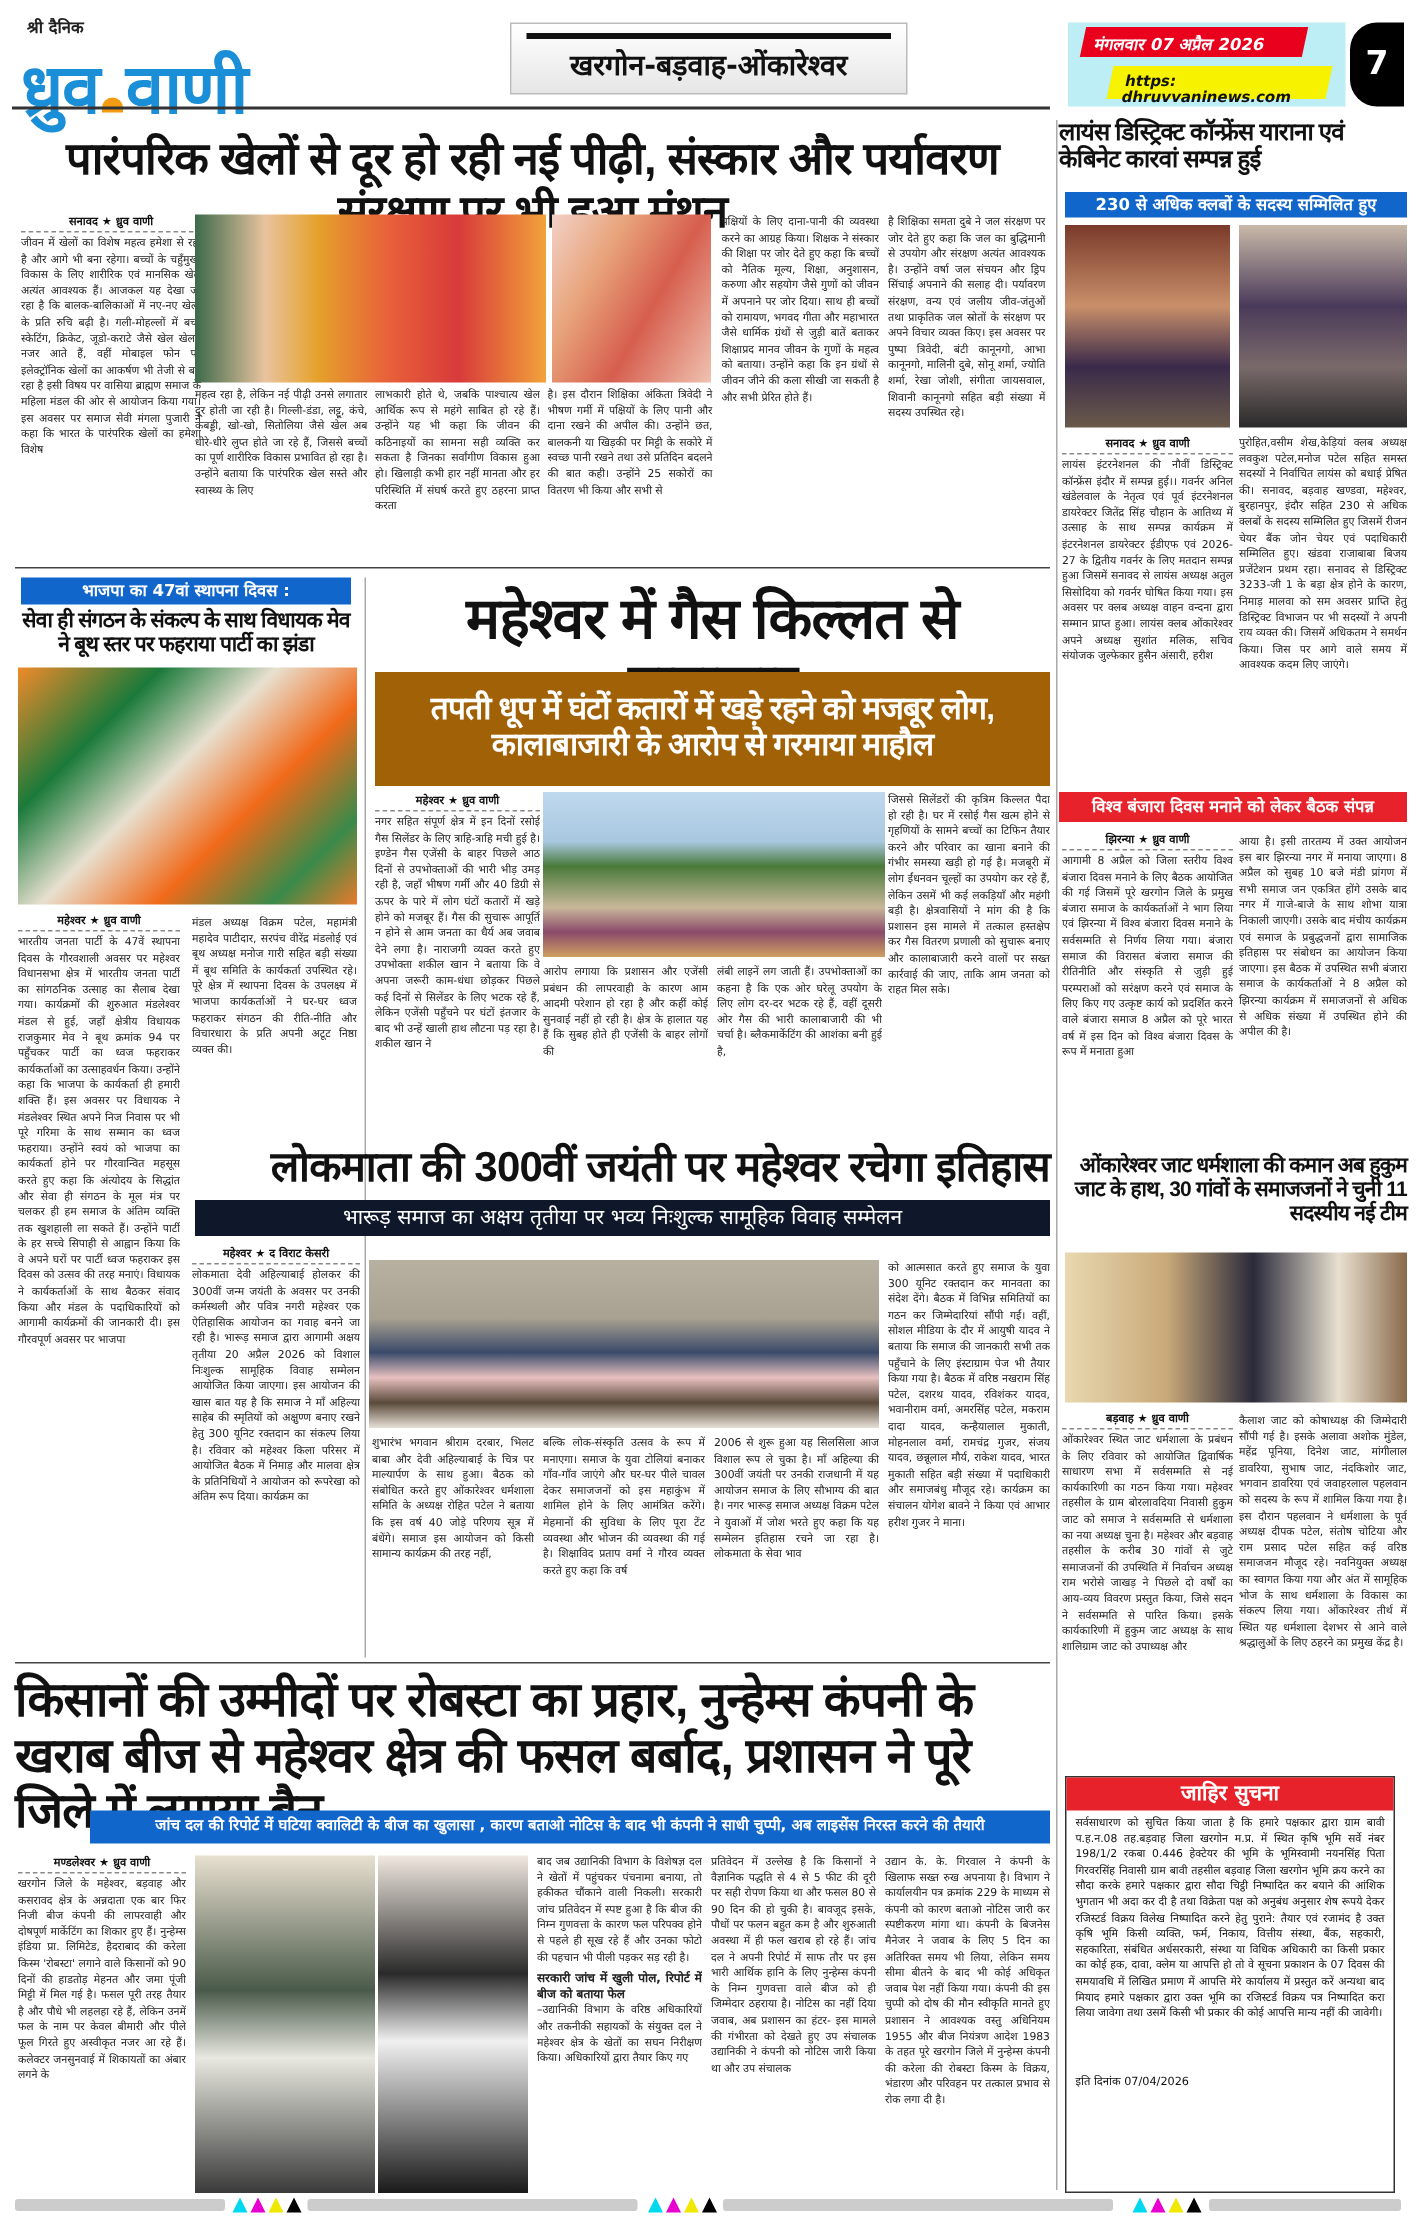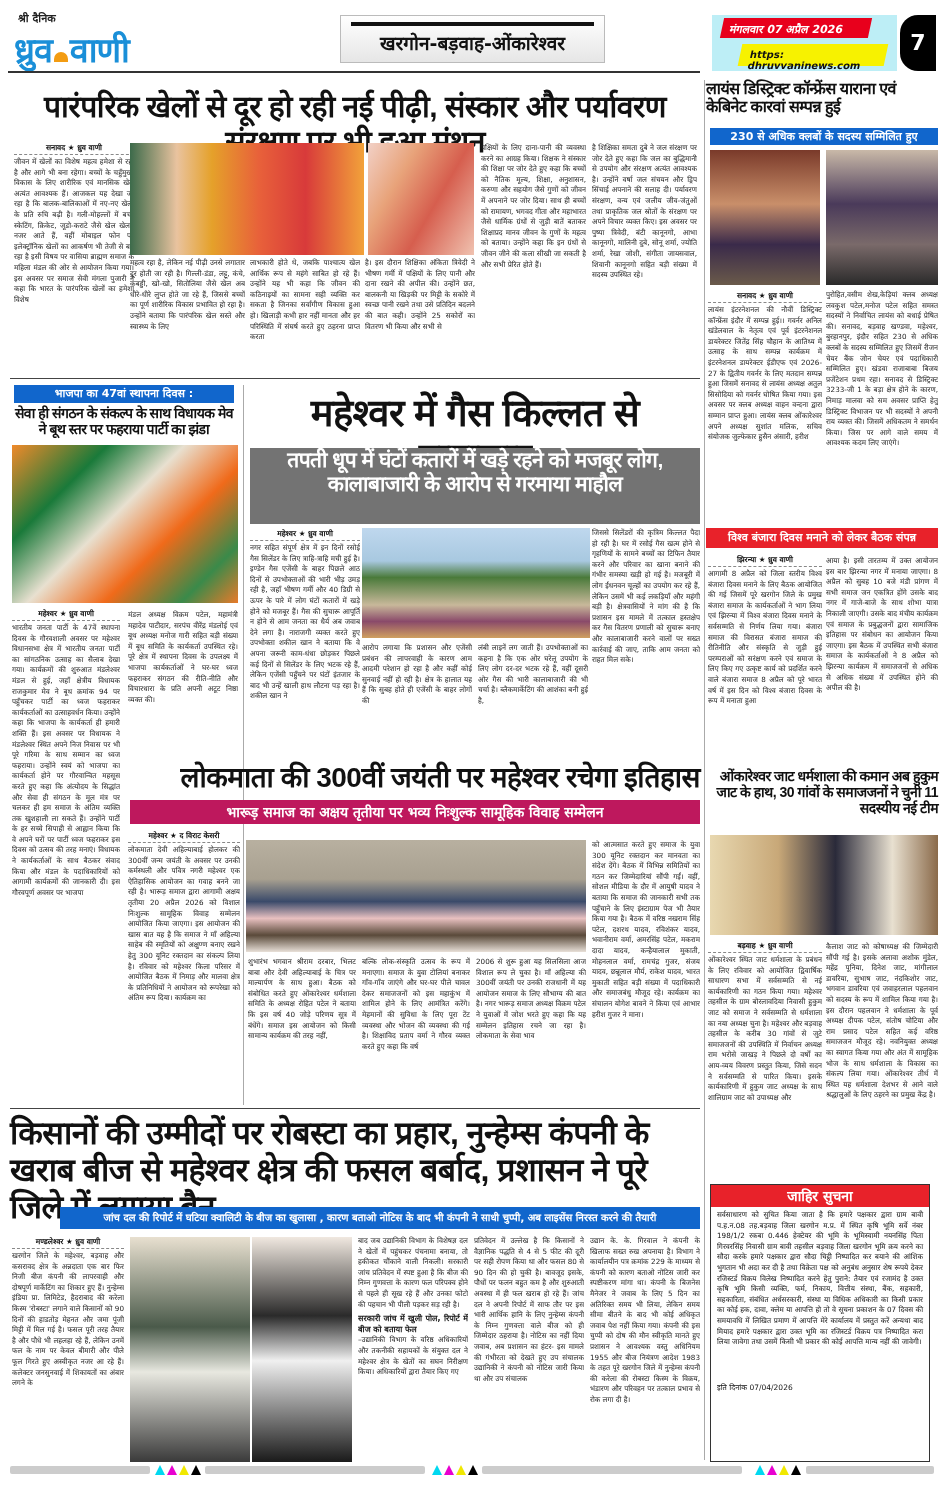--- a/index.html
+++ b/index.html
@@ -1,20 +1,20 @@
 <!DOCTYPE html>
 <html><head>
 <meta charset="utf-8">
 <style>
 *{box-sizing:border-box;margin:0;padding:0}
 body{width:945px;height:1489px;background:#fff;font-family:"DejaVu Sans",sans-serif;color:#111;position:relative;overflow:hidden}
 .abs{position:absolute}
 
 .logo-small{left:18px;top:10px;font-size:11px;font-weight:bold;color:#222}
-.logo-main{left:14px;top:26px;font-size:34px;font-weight:bold;color:#1a8fd8;letter-spacing:-1px}
+.logo-main{left:14px;top:26px;font-size:46px;font-weight:bold;color:#1a8fd8;letter-spacing:-1px}
 .sun{display:inline-block;width:14px;height:10px;background:#f39c12;border-radius:7px 7px 0 0;margin:0 2px}
 .section-box{left:340px;top:15px;width:265px;height:48px;background:linear-gradient(#fff,#e6e6e6);border:1px solid #bbb;border-radius:0;text-align:center}
 .section-box .bar{height:4px;background:#111;margin:6px 10px 4px}
 .section-box span{font-size:19px;font-weight:bold}
 .datebox{left:712px;top:15px;width:185px;height:56px;background:#bdeef6}
 .date-red{left:722px;top:18px;width:148px;height:20px;background:#e8001c;color:#fff;font-size:11px;font-weight:bold;padding:3px 8px;transform:skewX(-12deg)}
 .url-yellow{left:740px;top:44px;width:146px;height:22px;background:#f7f200;font-size:10px;font-weight:bold;padding:5px 10px;transform:skewX(-12deg)}
 .pagenum{left:900px;top:15px;width:36px;height:56px;background:#000;color:#fff;font-size:22px;font-weight:bold;text-align:center;line-height:56px;border-radius:18px 0 0 18px}
 .rule{left:8px;top:71px;width:692px;height:2px;background:#333}
 
@@ -22,24 +22,24 @@
 .hl1{left:10px;top:90px;width:690px;font-size:30px;text-align:center}
 .lions-hl{left:706px;top:80px;width:232px;font-size:16px;text-align:left}
 .bluebar{background:#1166cc;color:#fff;font-weight:bold;text-align:center}
 .lions-sub{left:710px;top:128px;width:228px;height:17px;font-size:11px;line-height:17px}
 .col{font-size:7.2px;line-height:10.6px;color:#222;text-align:justify;overflow:hidden}
 .byline{font-size:7.5px;font-weight:bold;text-align:center;border-bottom:1px dashed #888;padding-bottom:2px;margin-bottom:2px}
 .photo{background:linear-gradient(135deg,#c9b28a,#8a6f55 40%,#d7a08a 70%,#b84a3a);overflow:hidden}
 .bjp-bar{left:14px;top:385px;width:220px;height:18px;font-size:11px;line-height:18px}
 .bjp-hl{left:10px;top:405px;width:228px;font-size:14px;text-align:center}
 .gas-hl{left:250px;top:392px;width:450px;font-size:38px;text-align:center}
-.gas-sub{left:250px;top:448px;width:450px;height:76px;background:#737373;color:#fff;font-size:21px;text-align:center;padding:0}
+.gas-sub{left:250px;top:448px;width:450px;height:76px;background:#a16207;color:#fff;font-size:21px;text-align:center;padding:13px}
 .banjara{left:706px;top:528px;width:232px;height:20px;background:#e8222a;color:#fff;font-size:11px;font-weight:bold;text-align:center;line-height:20px}
 .lok-hl{left:110px;top:762px;width:590px;font-size:28px;text-align:right}
-.lok-sub{left:130px;top:800px;width:570px;height:24px;background:#be185d;color:#fff;font-weight:bold;font-size:14px;text-align:center;line-height:24px}
+.lok-sub{left:130px;top:800px;width:570px;height:24px;background:#0f172a;color:#fff;font-weight:normal;font-size:14px;text-align:center;line-height:24px}
 .jat-hl{left:706px;top:768px;width:232px;font-size:14px;text-align:right}
 .kisan-hl{left:10px;top:1115px;width:690px;font-size:32px}
 .kisan-sub{left:60px;top:1207px;width:640px;height:22px;font-size:10px;line-height:22px}
 .notice{left:710px;top:1184px;width:220px;height:278px;border:1.5px solid #333}
 .notice-title{background:#e8222a;color:#fff;font-size:14px;font-weight:bold;text-align:center;height:22px;line-height:22px}
 .notice-body{font-size:7.2px;line-height:10.6px;padding:3px 6px;text-align:justify}
 .notice-foot{font-size:8px;font-weight:bold;text-align:center;line-height:12px;margin-top:6px}
 .strip{top:1466px;height:8px;background:#ccc;border-radius:2px}
 .tri{top:1465px;width:0;height:0;border-left:5px solid transparent;border-right:5px solid transparent;border-bottom:10px solid}
 .vline{width:1px;background:#aaa}

